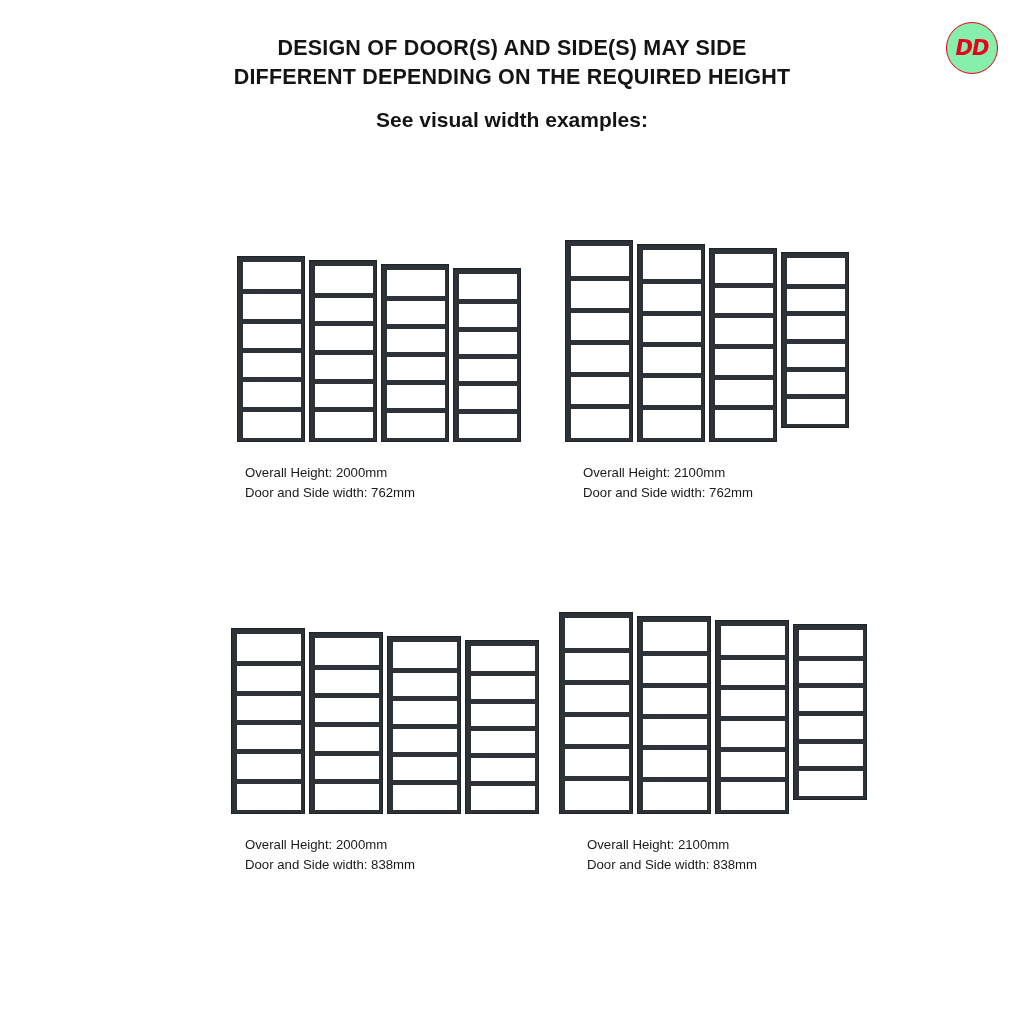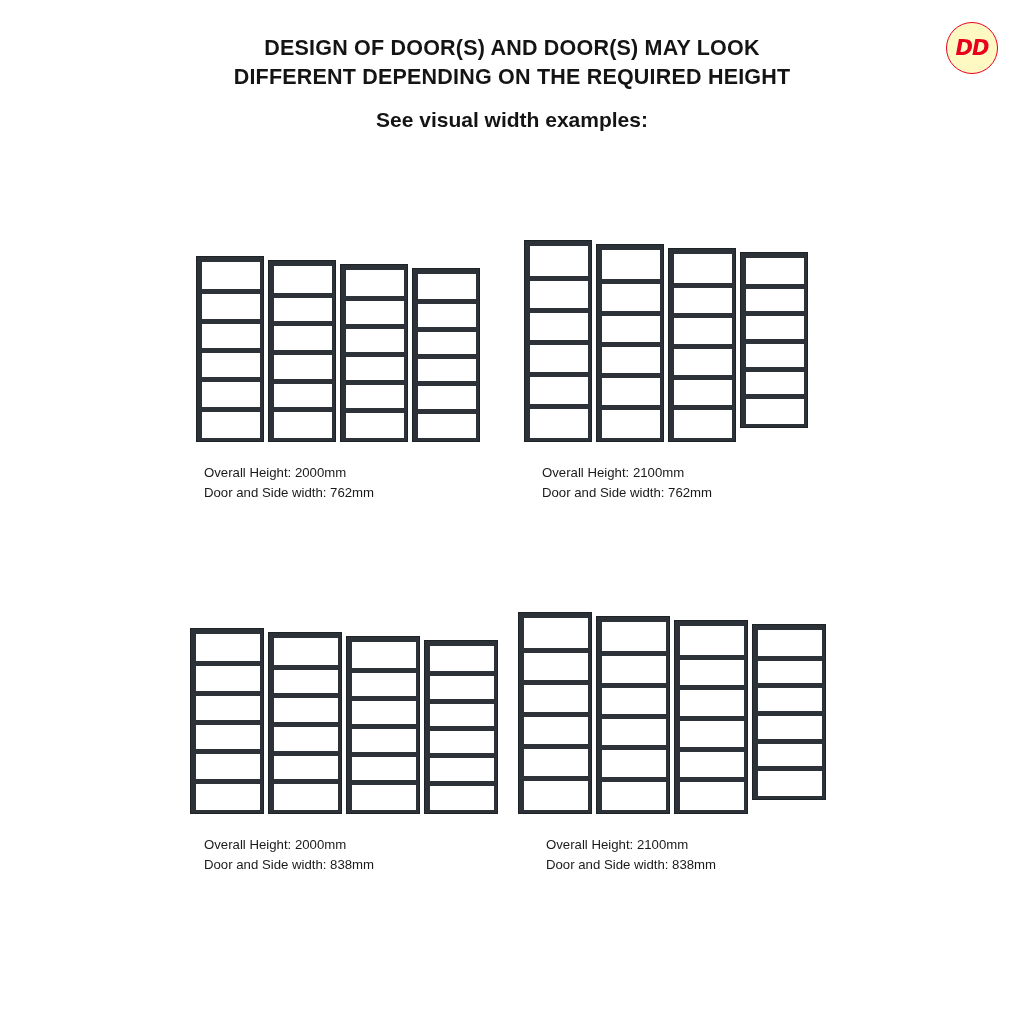--- a/index.html
+++ b/index.html
@@ -43,21 +43,21 @@
     position: absolute;
     top: 22px;
     right: 26px;
     width: 50px;
     height: 50px;
     border-radius: 50%;
     border: 1.6px solid #e8001c;
     display: flex;
     align-items: center;
     justify-content: center;
-    background: #fef9c3;
+    background: #86efac;
   }
   .logo-text {
     font-size: 21px;
     font-weight: 800;
     color: #e8001c;
     letter-spacing: -1px;
     font-style: italic;
     font-family: "DejaVu Sans", sans-serif;
   }
 
@@ -70,20 +70,21 @@
   }
   .fig-row {
     position: relative;
     width: 1024px;
     height: 400px;
   }
   .fig-row.second { margin-top: 0px; }
 
   .fig {
     position: absolute;
+    margin-left: 41px;
   }
   .fig-canvas {
     position: relative;
   }
 
   
   .leaf {
     position: absolute;
     box-sizing: border-box;
     background: #2c3238;
@@ -108,21 +109,21 @@
     line-height: 20px;
     color: #1a1a1a;
     white-space: nowrap;
   }
   .caption div { white-space: nowrap; }
 </style>
 </head>
 <body>
 
 <div class="header">
-  <div class="title-line">DESIGN OF DOOR(S) AND DOOR(S) MAY LOOK</div>
+  <div class="title-line">DESIGN OF DOOR(S) AND SIDE(S) MAY SIDE</div>
   <div class="title-line">DIFFERENT DEPENDING ON THE REQUIRED HEIGHT</div>
   <div class="subtitle">See visual width examples:</div>
 </div>
 
 <div class="logo">
   <span class="logo-text">DD</span>
 </div>
 
 <div class="figures">
 

